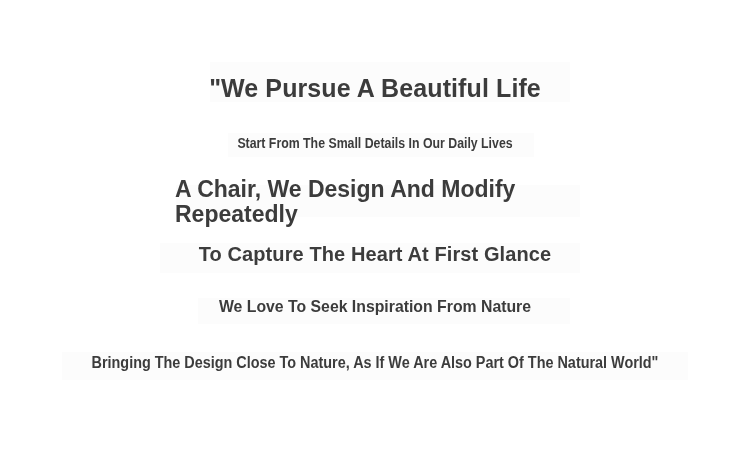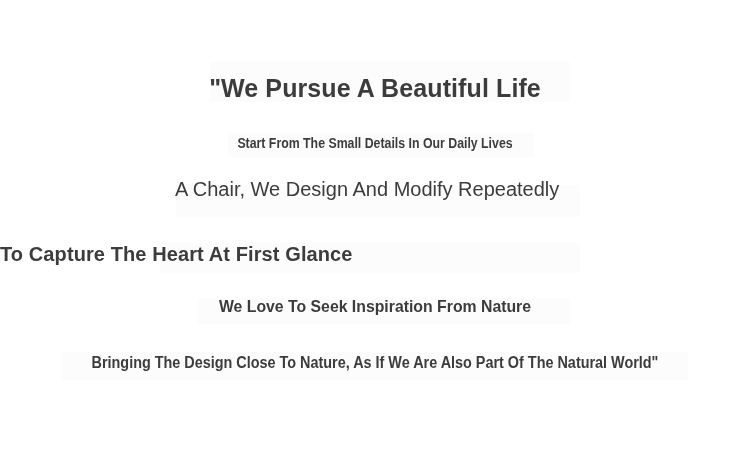--- a/index.html
+++ b/index.html
@@ -65,31 +65,32 @@
     transform: scaleX(0.88);
     transform-origin: center center;
   }
 
   
   .l-chair {
     left: 175px;
     top: 177px;
     width: 420px;
     text-align: left;
-    font-size: 20px;
-    font-weight: 400;
+    font-size: 23px;
+    font-weight: 700;
     line-height: 25px;
     white-space: normal;
   }
 
   
   .l-capture {
     left: 0;
     top: 243px;
     width: 750px;
+    text-align: center;
     font-size: 20px;
     font-weight: 600;
     letter-spacing: 0.1px;
   }
 
   
   .l-inspire {
     left: 0;
     top: 297px;
     width: 750px;

